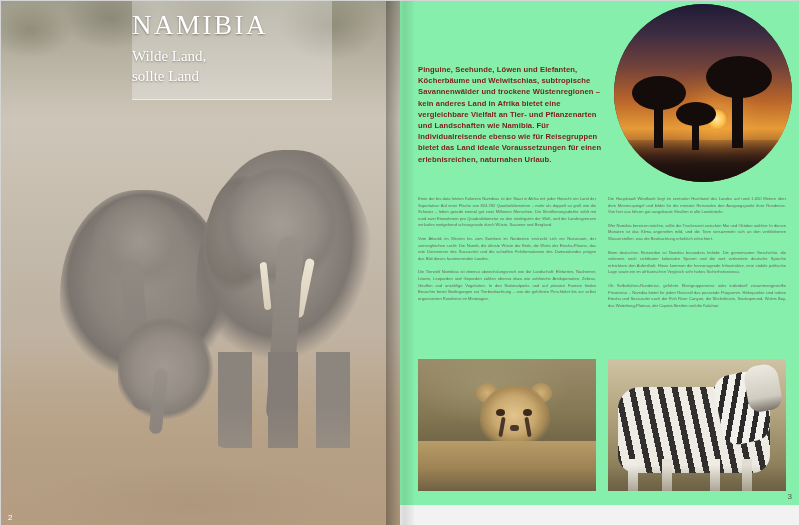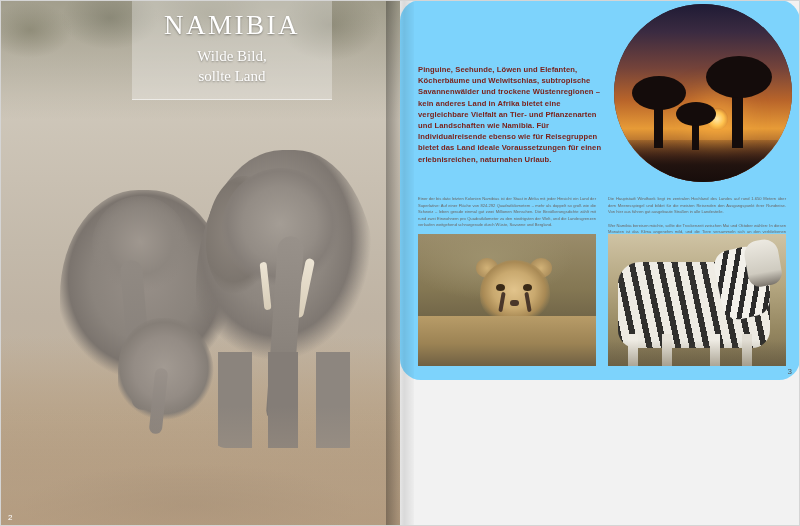--- a/index.html
+++ b/index.html
@@ -172,21 +172,21 @@
   
   #title-box {
     position: absolute;
     left: 132px;
     top: 0;
     width: 200px;
     height: 100px;
     background: rgba(255,255,255,0.30);
     border-bottom: 1px solid rgba(255,255,255,0.55);
     box-sizing: border-box;
-    text-align: center;
+    text-align: left;
     padding-top: 10px;
   }
   #title-main {
     color: #ffffff;
     font-family: "Liberation Serif", serif;
     font-size: 27px;
     letter-spacing: 2.5px;
     font-variant: small-caps;
     text-transform: uppercase;
     line-height: 30px;
@@ -200,24 +200,23 @@
     margin-top: 6px;
     text-shadow: 0 1px 2px rgba(0,0,0,0.35);
   }
 
   
   #right-page {
     position: absolute;
     left: 400px;
     top: 0;
     width: 400px;
-    height: 380px;
-    background: #7dd3fc;
-    overflow: hidden;
-    border-radius: 21px;
+    height: 505px;
+    background: #86efac;
+    overflow: hidden;
   }
 
   
   #quiver-circle {
     position: absolute;
     right: 8px;
     top: 4px;
     width: 178px;
     height: 178px;
     border-radius: 50%;
@@ -432,21 +431,21 @@
 
       <div class="eleph-calf"></div>
       <div class="eleph-calf-trunk"></div>
 
       <div class="photo-dust"></div>
     </div>
 
     <div id="title-box">
       <div id="title-main">NAMIBIA</div>
       <div id="title-sub">
-        <span>Wilde Bild,</span><br>
+        <span>Wilde Land,</span><br>
         <span>sollte Land</span>
       </div>
     </div>
 
     <div class="page-num" id="page-num-left">2</div>
   </div>
 
   <div id="right-page">
 
     <div id="quiver-circle">

